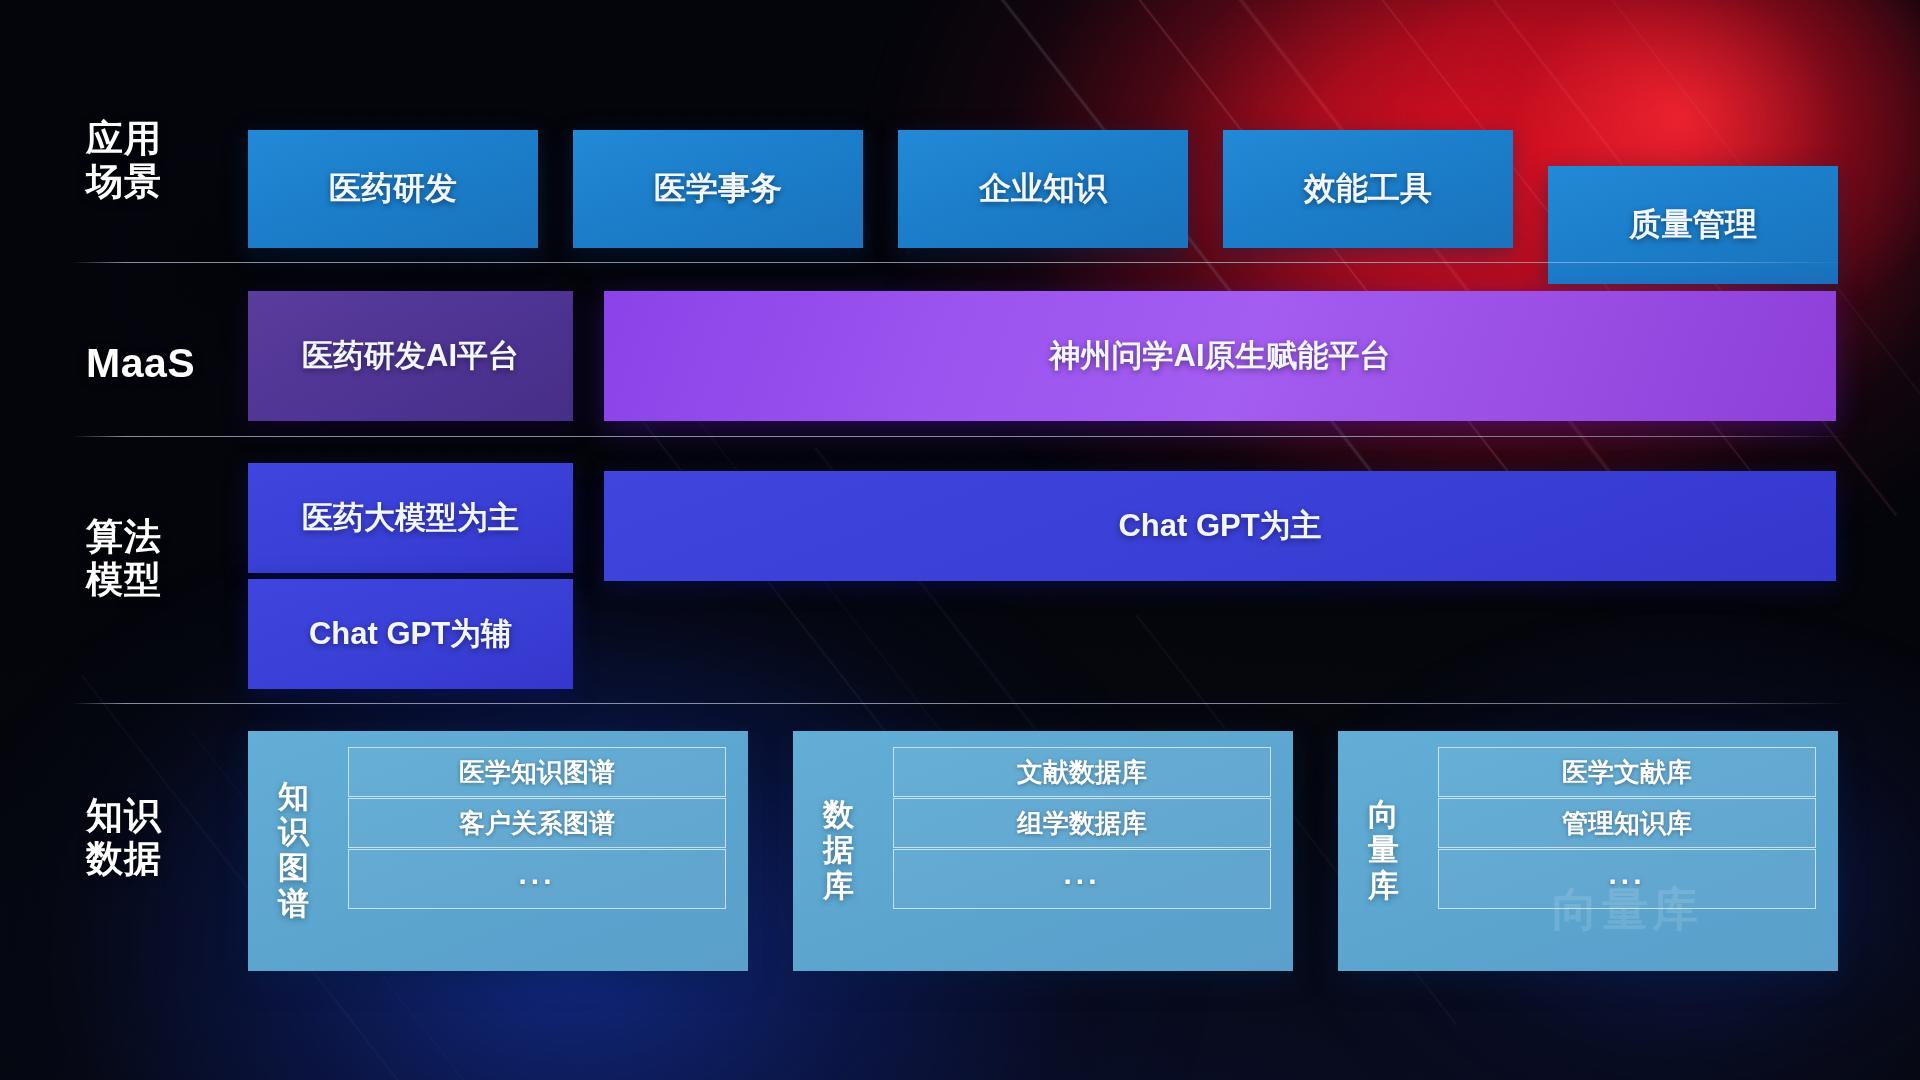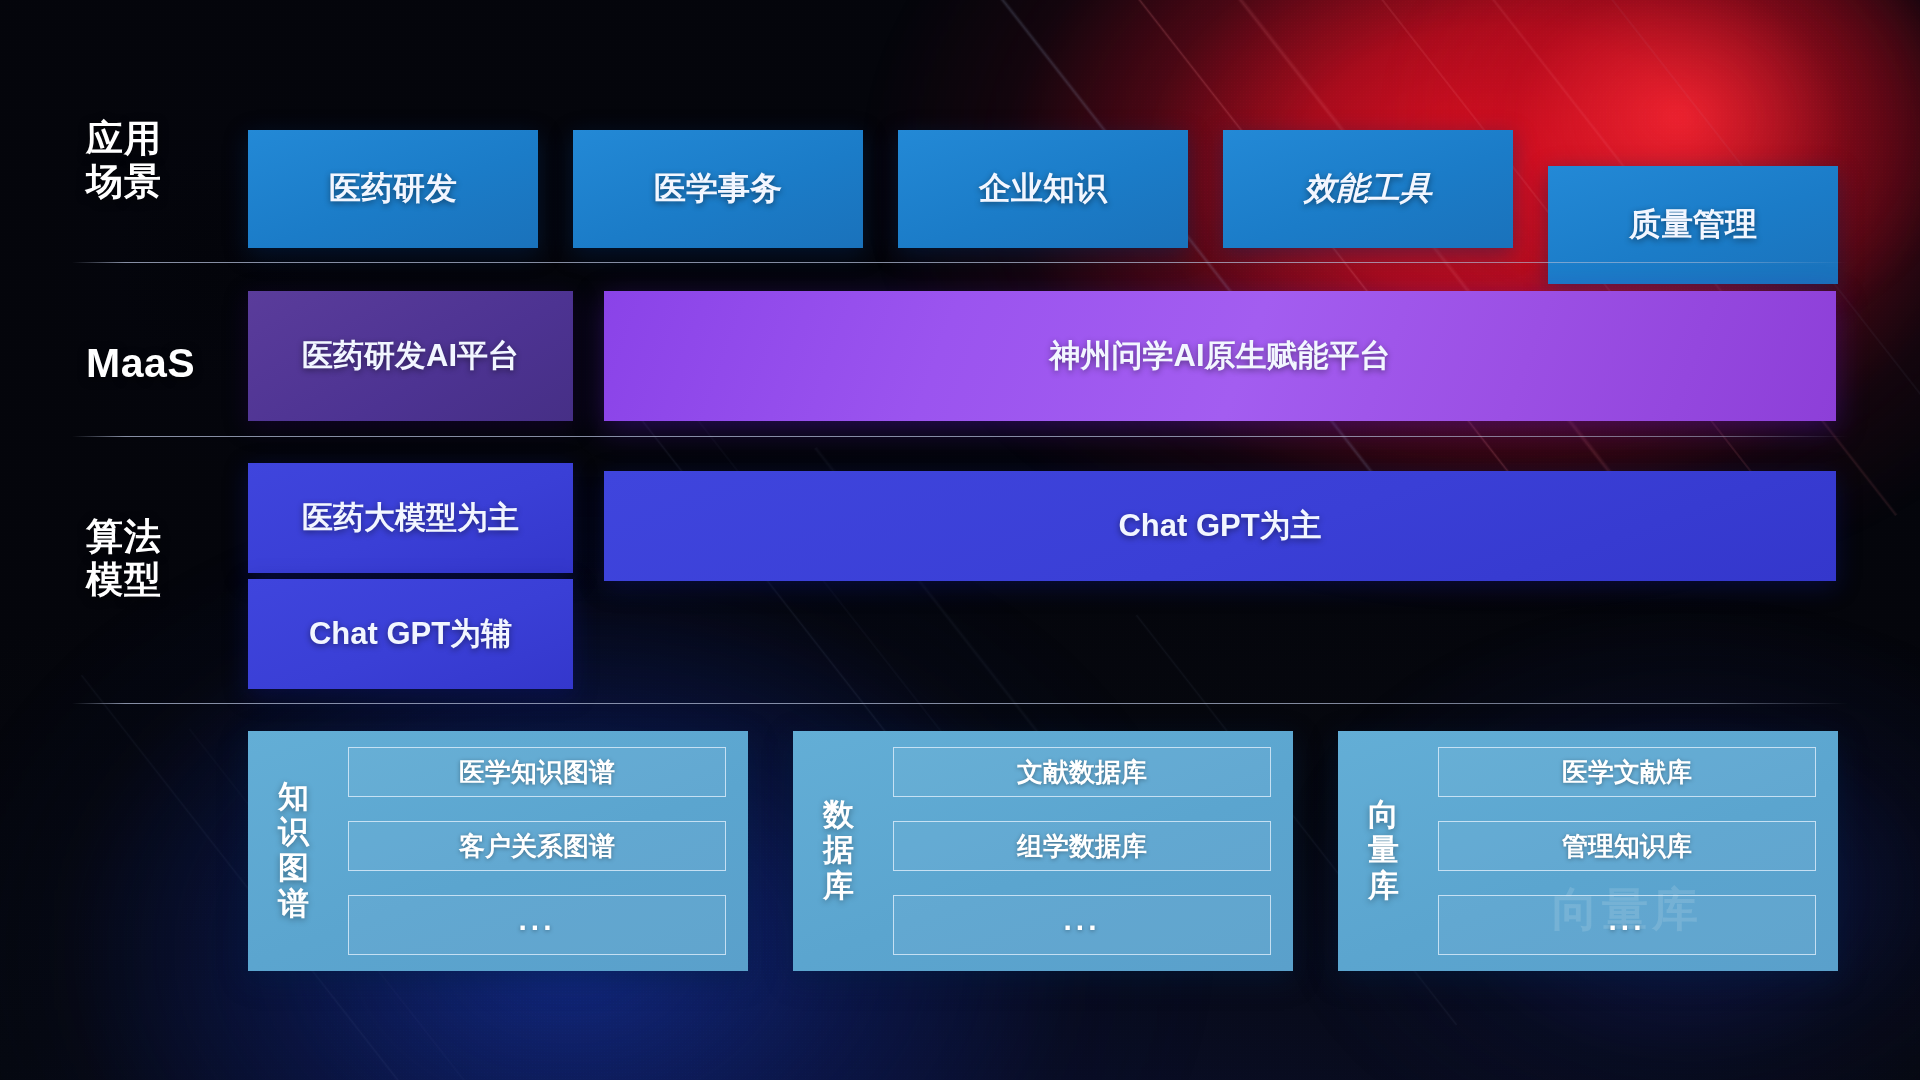--- a/index.html
+++ b/index.html
@@ -147,22 +147,22 @@
     display:flex;align-items:center;justify-content:center;
     font-size:31px;font-weight:700;line-height:1.15;color:#ffffff;
     text-align:center;letter-spacing:1px;
     text-shadow:0 2px 6px rgba(0,0,0,.35);
     writing-mode:horizontal-tb;
     padding-bottom:2px;
     position:relative;z-index:2;
   }
   .kvlabel span{display:block;}
   .kitems{
-    flex:1 1 auto;display:flex;flex-direction:column;justify-content:space-between;
-    gap:14px;padding:16px 22px 16px 8px;position:relative;z-index:2;
+    flex:1 1 auto;display:flex;flex-direction:column;justify-content:flex-start;
+    gap:1px;padding:16px 22px 16px 8px;position:relative;z-index:2;
   }
   .kitem{
     height:48px;border:1px solid rgba(226,240,252,.78);
     display:flex;align-items:center;justify-content:center;
     font-size:26px;font-weight:700;color:#ffffff;
     text-shadow:0 1px 4px rgba(0,0,0,.35);
     background:rgba(255,255,255,.045);
   }
   .kitem.dots{font-size:30px;letter-spacing:4px;padding-bottom:10px;}
   .watermark{
@@ -199,41 +199,42 @@
   </div>
   <div class="noise"></div>
 
   <div class="content">
 
     <div class="rowlabel" style="top:118px;"><span>应用</span><br><span>场景</span></div>
 
     <div class="box app" style="left:248px;top:130px;width:290px;">医药研发</div>
     <div class="box app" style="left:573px;top:130px;width:290px;">医学事务</div>
     <div class="box app" style="left:898px;top:130px;width:290px;">企业知识</div>
-    <div class="box app" style="left:1223px;top:130px;width:290px;font-style:italic;">效能工具</div>
+    <div class="box app" style="left:1223px;top:130px;width:290px;">效能工具</div>
     <div class="box app" style="left:1548px;top:130px;width:290px;margin-top:36px;">质量管理</div>
 
     <div class="divider" style="top:262px;"></div>
 
     <div class="rowlabel maas" style="top:340px;">MaaS</div>
 
     <div class="box maas-left" style="left:248px;top:291px;width:325px;height:130px;">医药研发AI平台</div>
     <div class="box maas-right" style="left:604px;top:291px;width:1232px;height:130px;">神州问学AI原生赋能平台</div>
 
     <div class="divider" style="top:436px;"></div>
 
     <div class="rowlabel" style="top:516px;"><span>算法</span><br><span>模型</span></div>
 
     <div class="box algo" style="left:248px;top:463px;width:325px;height:110px;">医药大模型为主</div>
     <div class="box algo" style="left:604px;top:463px;width:1232px;height:110px;margin-top:8px;">Chat GPT为主</div>
 
     <div class="box algo" style="left:248px;top:579px;width:325px;height:110px;">Chat GPT为辅</div>
 
     <div class="divider" style="top:703px;"></div>
 
+    <div class="rowlabel" style="top:795px;"><span>知识</span><br><span>数据</span></div>
 
     <div class="kpanel" style="left:248px;top:731px;width:500px;height:240px;">
       <div class="kvlabel">
           <div>
             <span>知</span>
             <span>识</span>
             <span>图</span>
             <span>谱</span>
           </div>
         </div>

